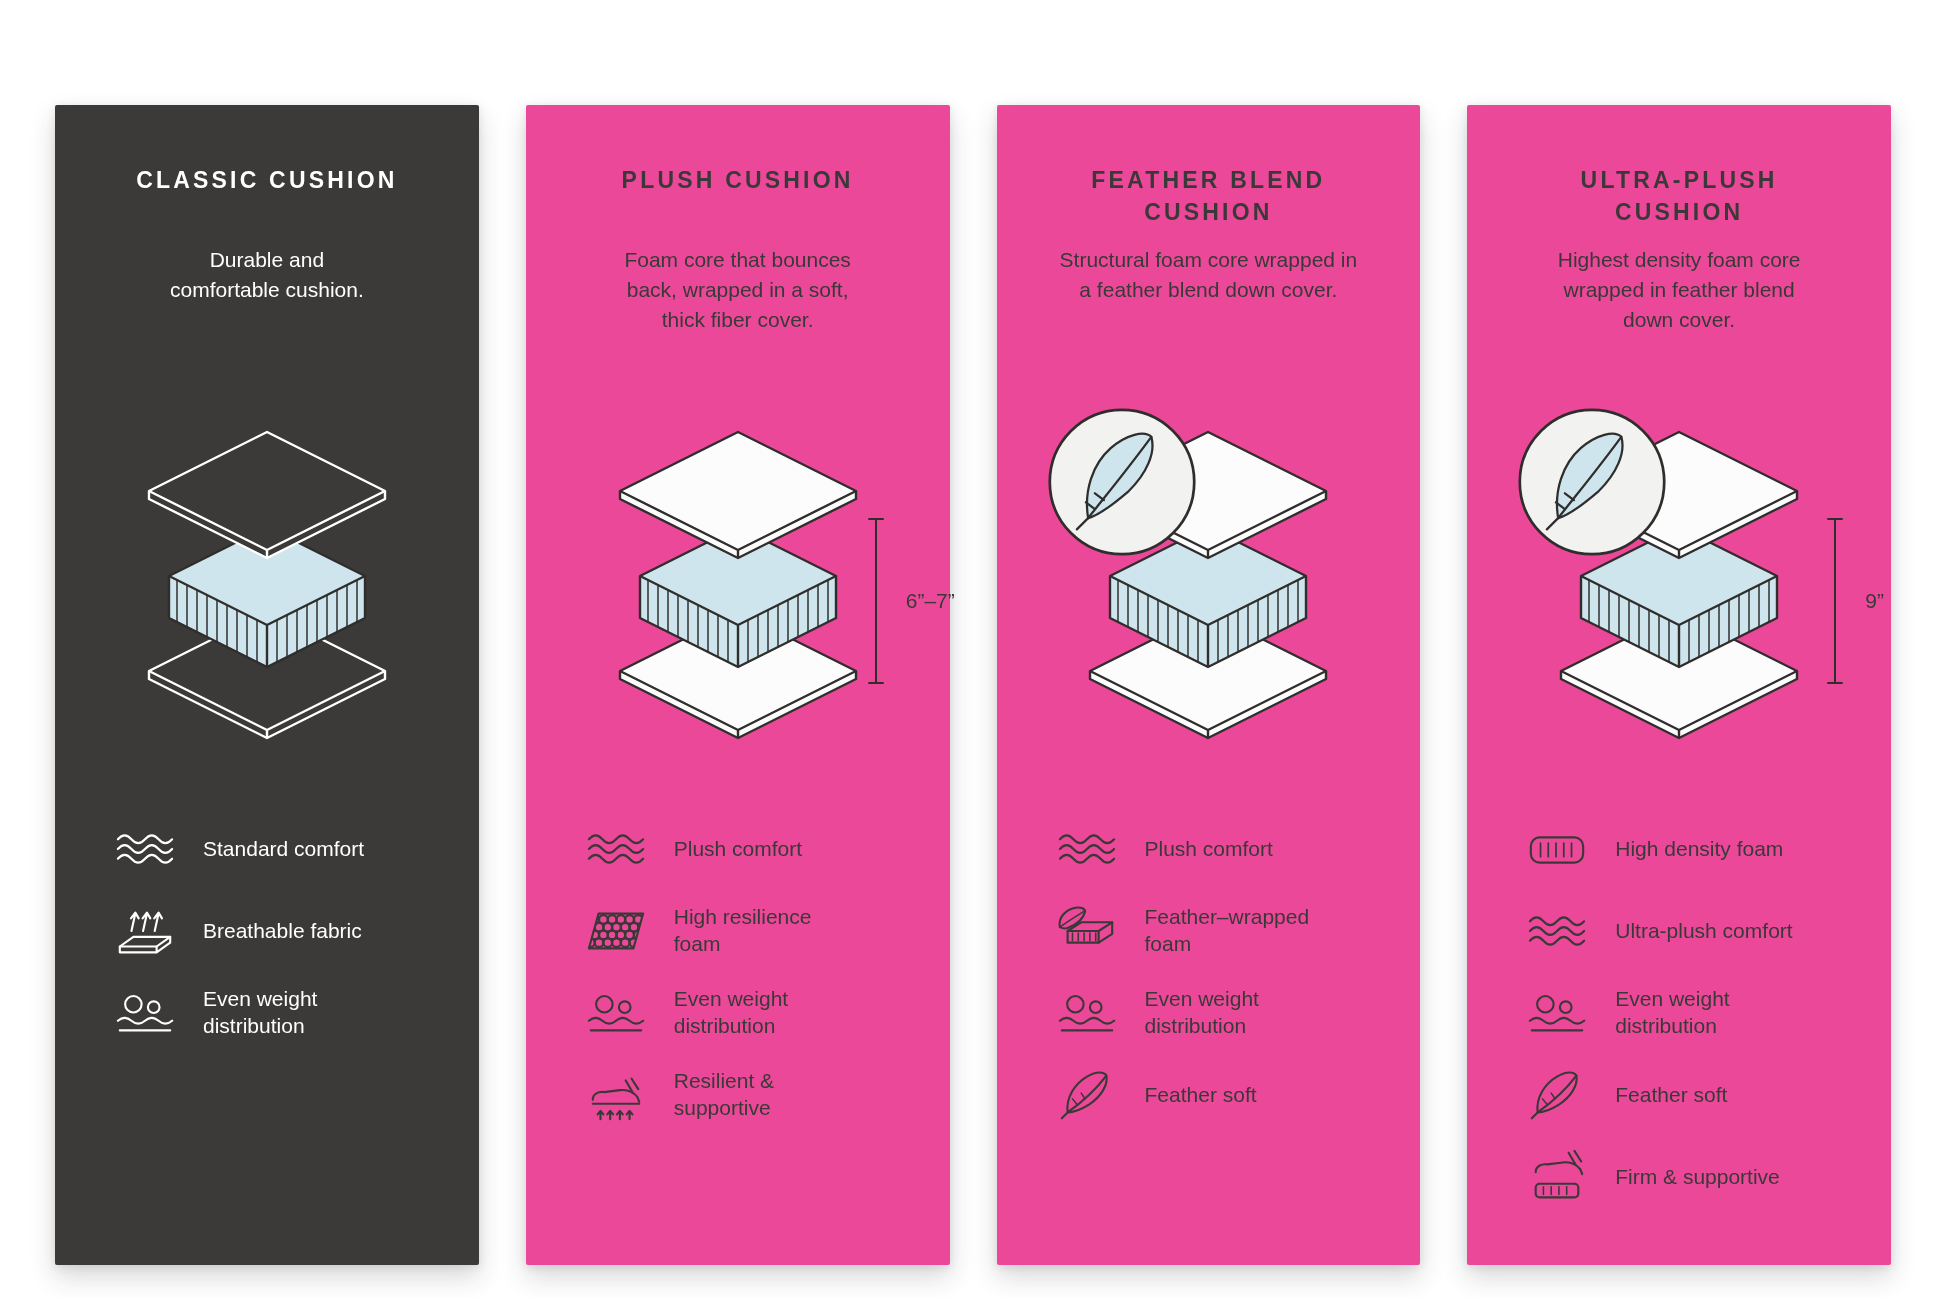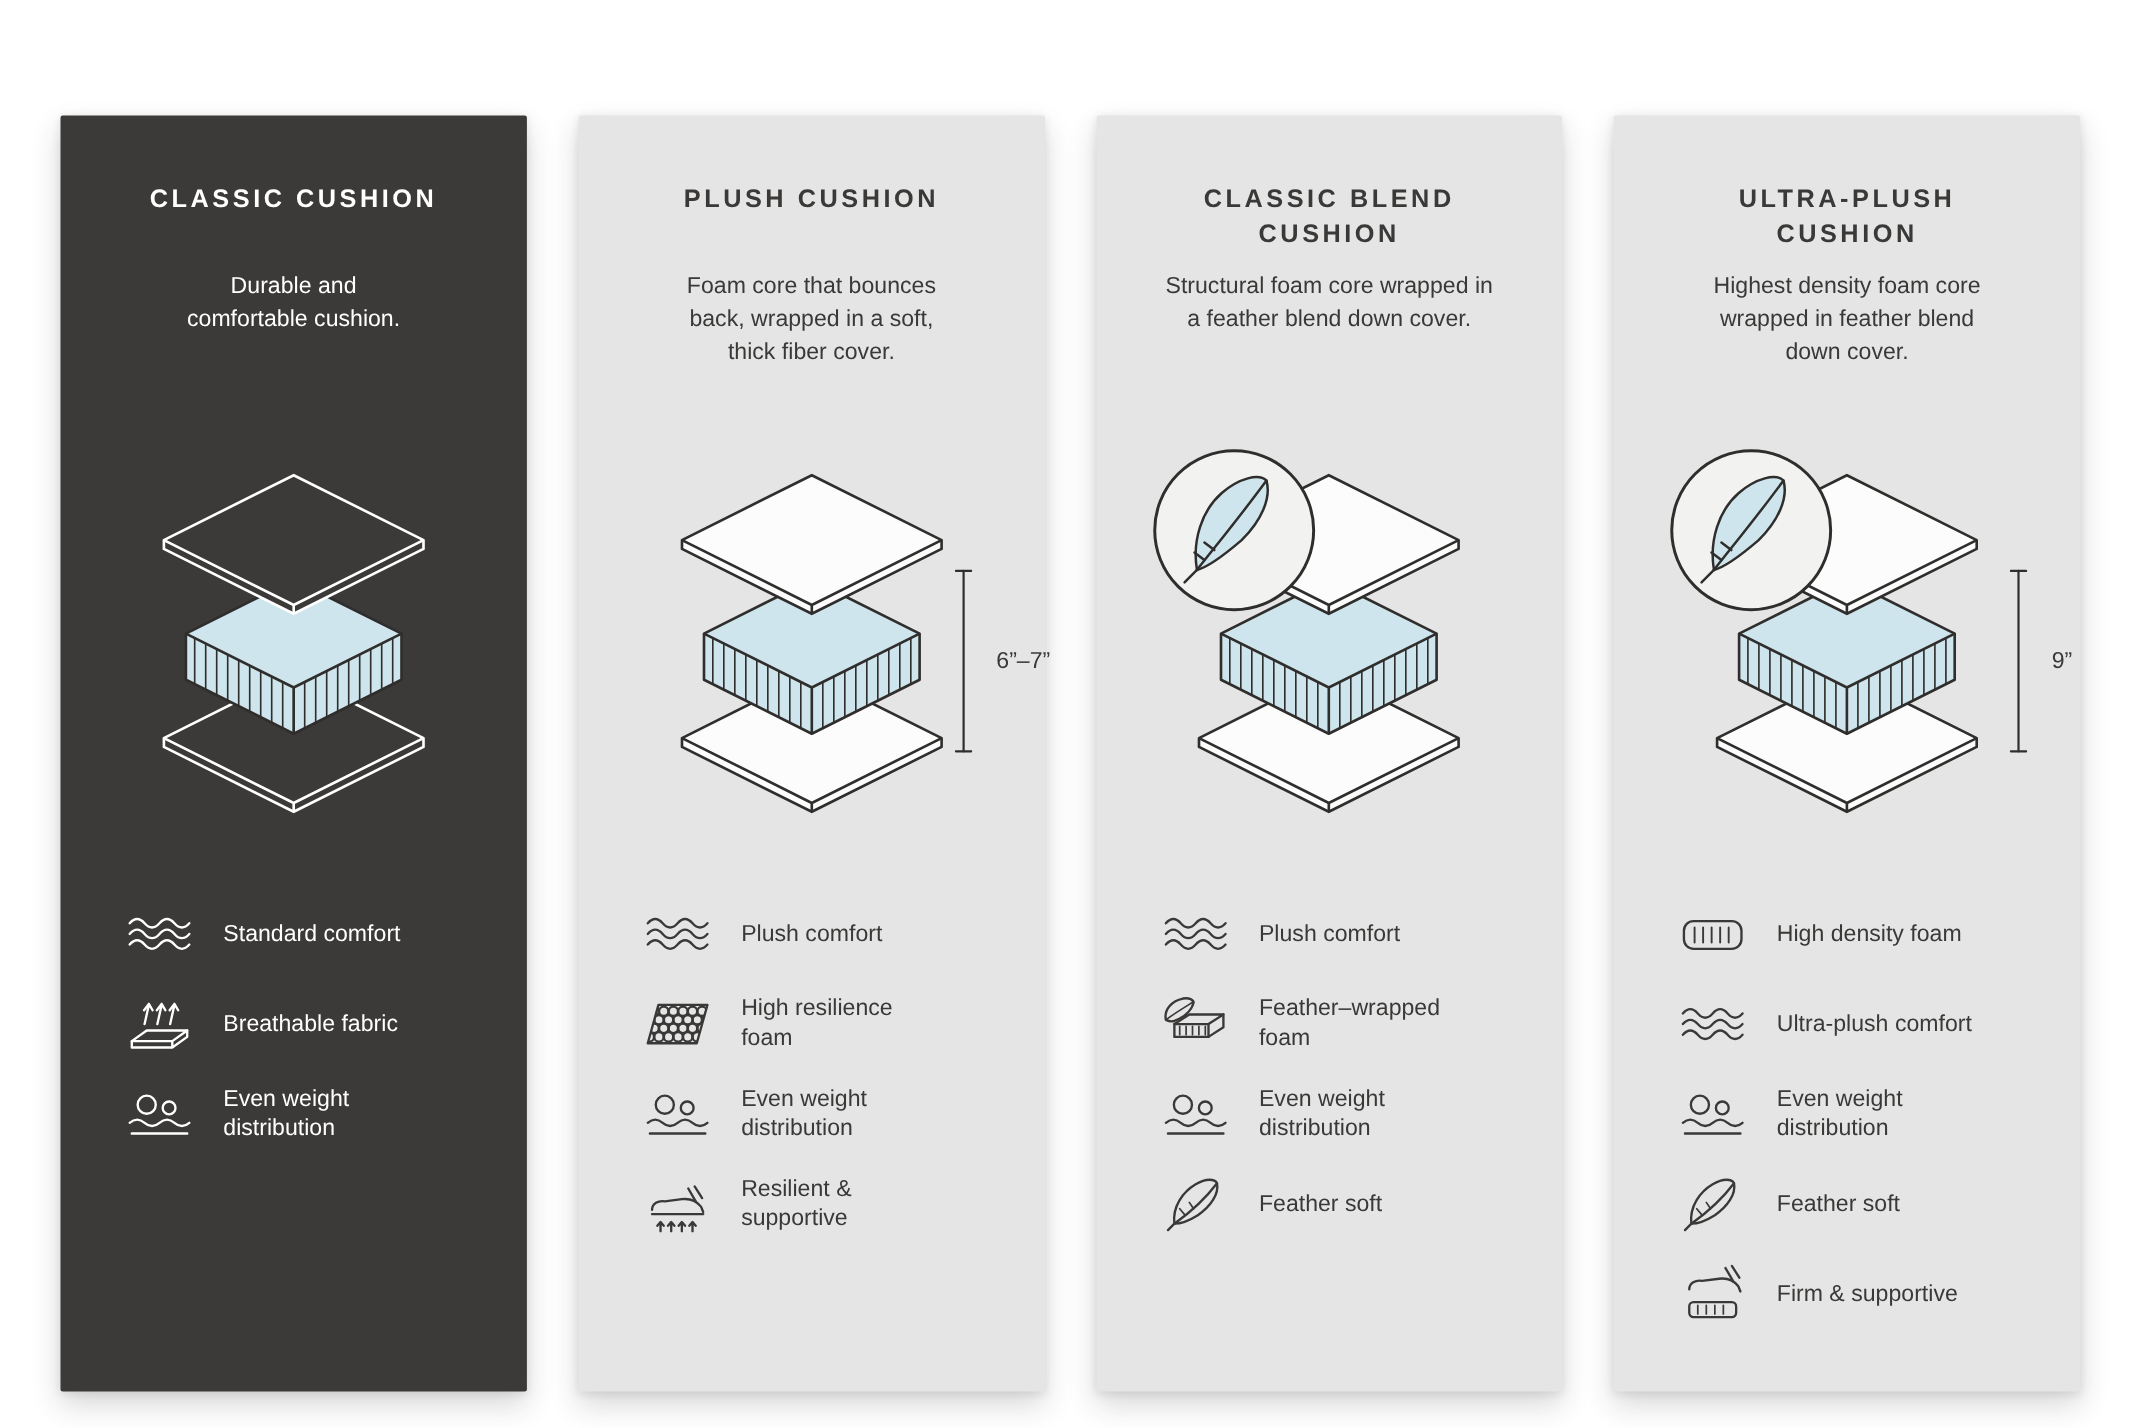--- a/index.html
+++ b/index.html
@@ -1,20 +1,20 @@
 <!DOCTYPE html>
 <html><head>
 <meta charset="utf-8">
 <style>
   html,body{margin:0;padding:0;background:#ffffff;}
   body{width:1946px;height:1298px;overflow:hidden;font-family:"Liberation Sans","DejaVu Sans",sans-serif;}
   .stage{box-sizing:border-box;width:1946px;height:1298px;display:flex;gap:47px;padding:69px 55px;background:#fff;margin-top:36px;}
   .card{flex:1 1 0;box-sizing:border-box;border-radius:2px;padding:60px 30px 40px;position:relative;
         box-shadow:0 12px 26px rgba(40,40,40,.18),0 2px 8px rgba(40,40,40,.10);}
-  .card.light{background:#e5e5e5;color:#3a3938;}
+  .card.light{background:#ec4899;color:#3a3938;}
   .card.dark{background:#3b3a38;color:#ffffff;}
   .card-title{min-height:74px;margin:0 0 6px;text-align:center;font-weight:700;font-size:23px;
               letter-spacing:3.2px;line-height:1.38;white-space:pre-line;}
   .card-desc{min-height:106px;margin:0;text-align:center;font-size:21px;line-height:1.42;white-space:pre-line;}
   .diagram-area{position:relative;height:460px;display:flex;align-items:center;justify-content:center;}
   .cushion{display:block;}
   .card.dark  .cushion-use{fill:#3b3a38;stroke:#ffffff;}
   .card.light .cushion-use{fill:#fcfcfc;stroke:#2f2e2c;}
   .feather-badge{position:absolute;left:16px;top:52px;width:158px;height:158px;}
   .measure{position:absolute;display:flex;align-items:center;gap:22px;}
@@ -195,21 +195,21 @@
               <path d="M16 54 V46 M13 49 L16 45.5 L19 49 M26 54 V46 M23 49 L26 45.5 L29 49 M36 54 V46 M33 49 L36 45.5 L39 49 M46 54 V46 M43 49 L46 45.5 L49 49"></path>
             </svg>
         </span>
         <span class="f-label">Resilient &amp;
 supportive</span>
       </li>
     </ul>
   </section>
 
   <section class="card light">
-    <div class="card-title">CLASSIC BLEND
+    <div class="card-title">FEATHER BLEND
 CUSHION</div>
     <p class="card-desc">Structural foam core wrapped in
 a feather blend down cover.</p>
     <div class="diagram-area">
       <svg class="cushion" viewBox="0 0 300 330" width="300" height="330">
         <use href="#cushion" class="cushion-use"></use>
       </svg>
       <svg class="feather-badge" viewBox="0 0 140 140">
         <circle cx="70" cy="70" r="64" fill="#f2f2f1" stroke="#2f2e2c" stroke-width="2.4"></circle>
         <g stroke="#2f2e2c" stroke-width="2" stroke-linecap="round" stroke-linejoin="round">

